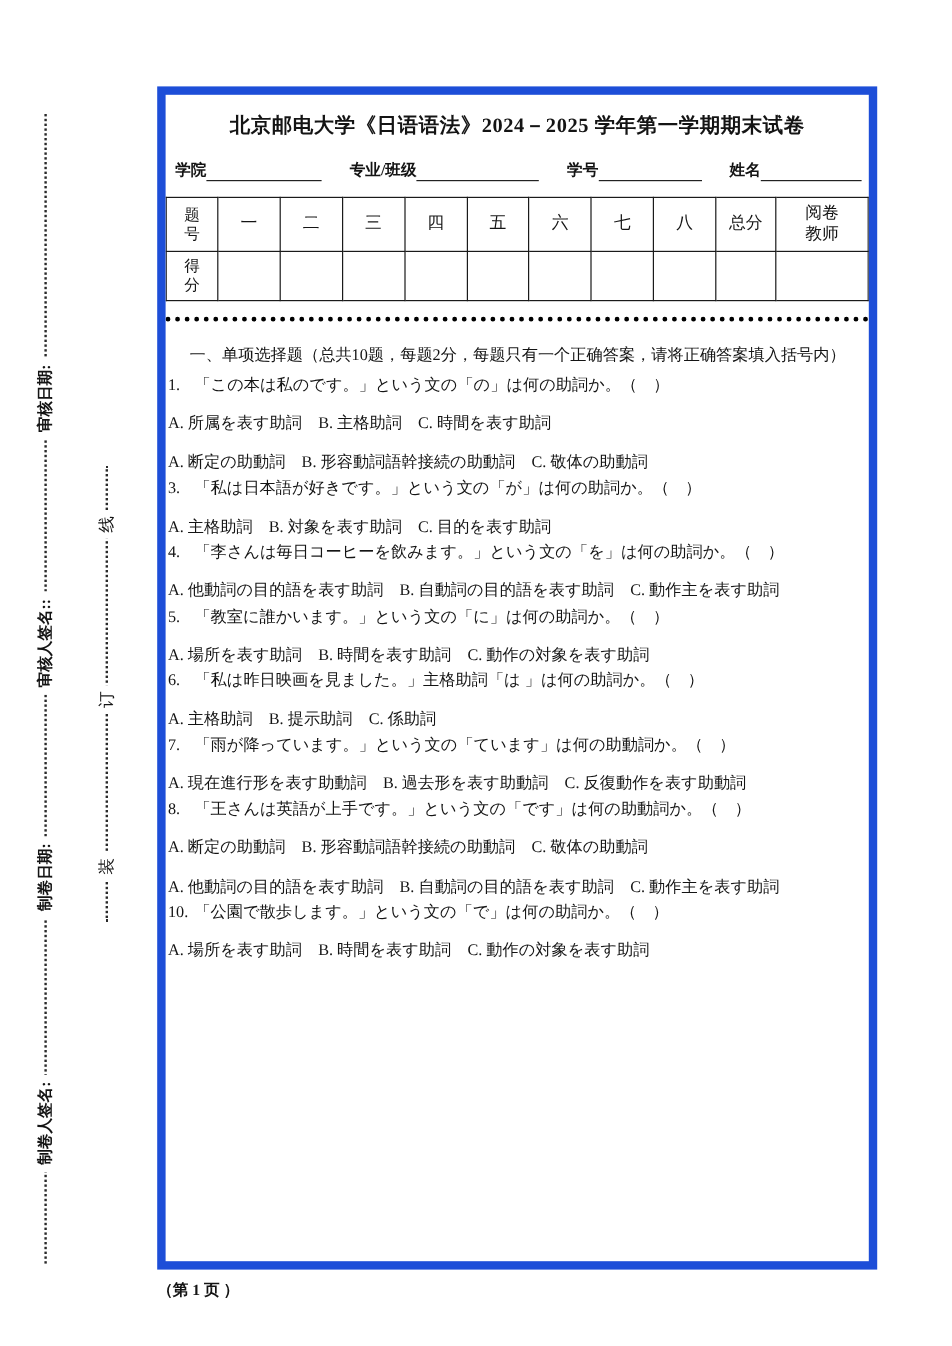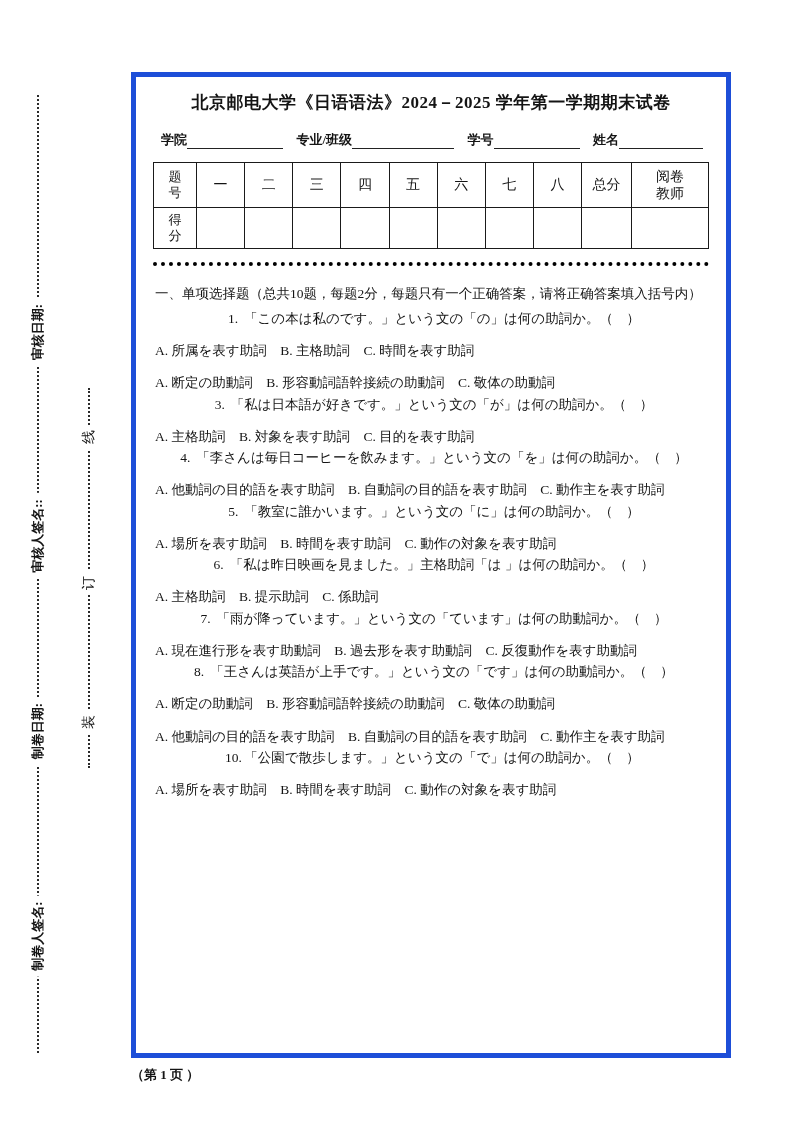--- a/index.html
+++ b/index.html
@@ -31,21 +31,21 @@
   .b-char {
     position:absolute; left:89px;
     transform:translate(-50%,-50%) rotate(-90deg);
     background:#fff; padding:1px 5px;
     font-size:14px; white-space:nowrap;
   }
 
   
   .content-box {
     position:absolute; left:131px; top:72px; width:600px; height:986px;
-    border:5px solid #1d4ed8; padding:12px 17px; overflow:hidden;
+    border:7px solid #1d4ed8; padding:12px 0; overflow:hidden;
   }
   .title { text-align:center; font-size:17px; font-weight:bold; letter-spacing:0.5px; margin-top:2px; }
 
   .fields {
     display:flex; justify-content:space-between; align-items:flex-end;
     margin:17px 6px 0 8px; font-size:13px; font-weight:bold; white-space:nowrap;
   }
   .field { display:flex; align-items:flex-end; }
   .blank { display:inline-block; border-bottom:1.3px solid #222; height:15px; }
   .blank.b1 { width:96px; } .blank.b2 { width:102px; } .blank.b3 { width:86px; } .blank.b4 { width:84px; }
@@ -58,24 +58,24 @@
     border:1.6px solid #1a1a1a; text-align:center; vertical-align:middle;
     white-space:pre-line; line-height:1.25;
   }
   tr.r1 td { height:45px; }
   tr.r2 td { height:41px; }
   col.c-head { width:43px; } col.c-total { width:50px; } col.c-grader { width:77px; }
   td.corner { font-size:13px; }
 
   .sep { margin-top:13px; height:0; border-top:4px dotted #000; }
 
-  .section-heading { margin:17px 2px 0 2px; font-size:13.5px; line-height:1.7; }
+  .section-heading { margin:17px 2px 0 20px; font-size:13.5px; line-height:1.7; }
 
   .questions { margin:3px 2px 0 2px; font-size:13.5px; line-height:1.5; }
-  .q-text { margin-top:1px;text-align:center; }
+  .q-text { margin-top:1px; }
   .q-opts { margin-top:12px; }
   .q-num { display:inline-block; min-width:22px; }
 
   .footer {
     position:absolute; left:131px; top:1066px; width:600px;
     text-align:left; font-size:13px; font-weight:bold;
   }
 </style>
 </head>
 <body>

